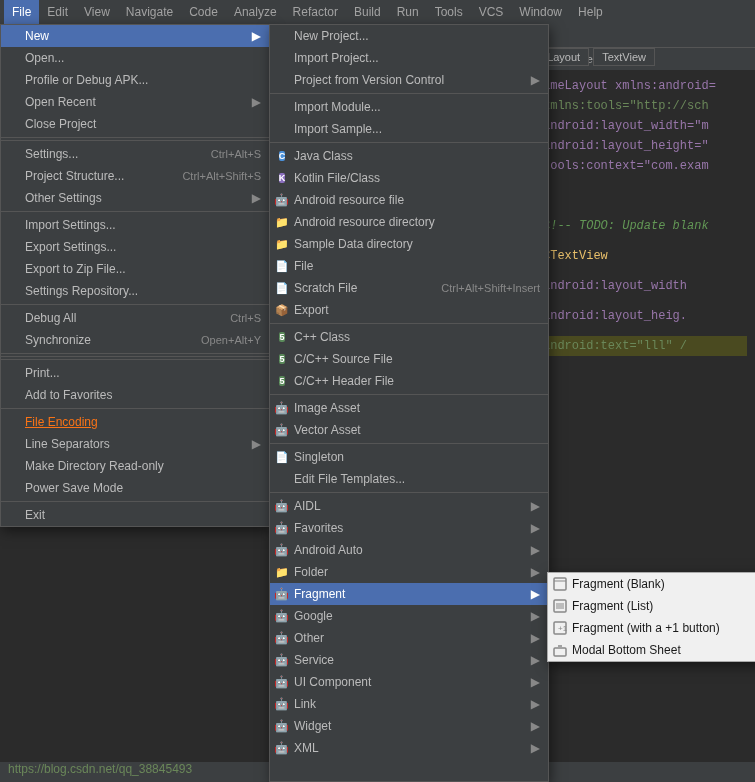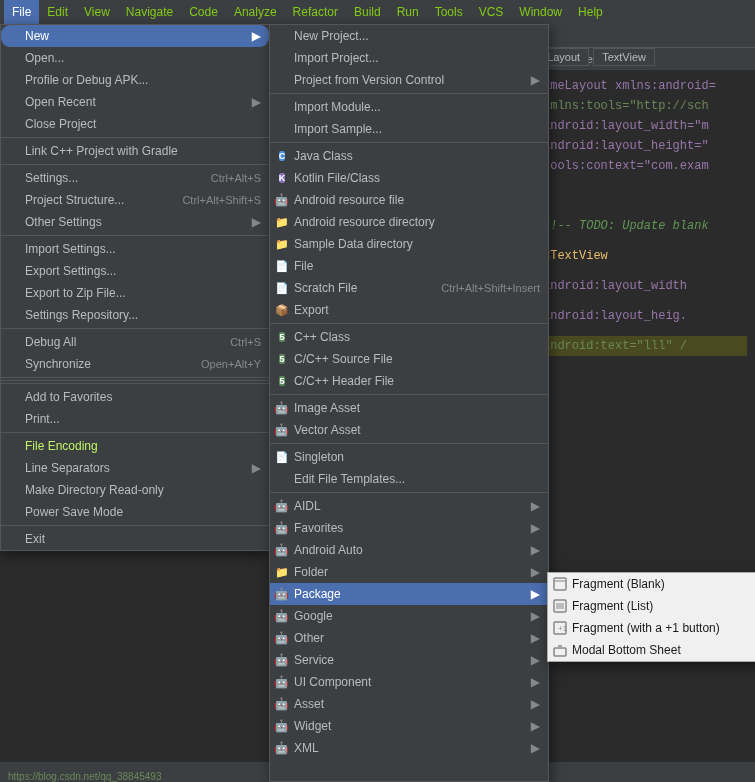--- a/index.html
+++ b/index.html
@@ -26,21 +26,21 @@
       top: 0; left: 0; right: 0;
       height: 24px;
       background: #3c3f41;
       display: flex;
       align-items: center;
       padding: 0 4px;
       z-index: 100;
     }
     .menu-bar-item {
       padding: 2px 8px;
-      color: #84cc16;
+      color: #a3a3a3;
       cursor: pointer;
       font-size: 12px;
       height: 100%;
       display: flex;
       align-items: center;
     }
     .menu-bar-item.active {
       background: #4b6eaf;
       color: #ffffff;
     }
@@ -115,32 +115,31 @@
     .menu-item-icon {
       position: absolute;
       left: 4px;
       width: 16px;
       height: 16px;
       display: flex;
       align-items: center;
       justify-content: center;
       font-size: 10px;
     }
-    .menu-item.disabled { color: #bef264; cursor: default; }
+    .menu-item.disabled { color: #f97316; cursor: default; text-decoration: underline; }
 
     
     .file-menu {
       top: 24px;
       left: 0;
       width: 270px;
     }
     .file-menu .menu-item.new-item {
       background: #4b6eaf;
       color: #fff;
-      border-radius: 9px;
     }
 
     
     .new-submenu {
       top: 24px;
       left: 269px;
       width: 280px;
     }
 
     
@@ -180,23 +179,23 @@
       background: #2b2b2b;
       color: #ddd;
     }
 
     .url-bar {
       position: absolute;
       bottom: 0; left: 0; right: 0;
       height: 20px;
       background: #3c3f41;
       display: flex;
-      align-items: flex-end;
+      align-items: flex-start;
       padding: 0 8px;
-      font-size: 10px;
+      font-size: 12px;
       color: #6a8759;
     }
 
     
     .editor-content {
       position: absolute;
       top: 70px; right: 0;
       width: 220px;
       bottom: 20px;
       overflow: hidden;
@@ -313,23 +312,20 @@
       <span>Profile or Debug APK...</span>
     </div>
   <div class="menu-item">
     <span>Open Recent</span>
     <span class="arrow">▶</span>
   </div>
   <div class="menu-item">
       <span>Close Project</span>
     </div>
   <div class="menu-separator"></div>
-  <div class="menu-item">
-      <span>Link C++ Project with Gradle</span>
-    </div>
   <div class="menu-separator"></div>
   <div class="menu-item">
     <span>Settings...</span>
     <span class="shortcut">Ctrl+Alt+S</span>
   </div>
   <div class="menu-item">
     <span>Project Structure...</span>
     <span class="shortcut">Ctrl+Alt+Shift+S</span>
   </div>
   <div class="menu-item">
@@ -355,24 +351,24 @@
     <span class="shortcut">Ctrl+S</span>
   </div>
   <div class="menu-item">
     <span>Synchronize</span>
     <span class="shortcut">Open+Alt+Y</span>
   </div>
   <div class="menu-separator"></div>
   <div class="menu-separator"></div>
   <div class="menu-separator"></div>
   <div class="menu-item">
+      <span>Print...</span>
+    </div>
+  <div class="menu-item">
       <span>Add to Favorites</span>
-    </div>
-  <div class="menu-item">
-      <span>Print...</span>
     </div>
   <div class="menu-separator"></div>
   <div class="menu-item disabled">
       <span>File Encoding</span>
     </div>
   <div class="menu-item">
     <span>Line Separators</span>
     <span class="arrow">▶</span>
   </div>
   <div class="menu-item">
@@ -543,21 +539,21 @@
         <span class="icon-folder">📁</span>
       </span>
     <span>Folder</span>
     <span class="arrow">▶</span>
   </div>
 
   <div class="menu-item highlighted">
     <span class="menu-item-icon">
         <span class="icon-android">🤖</span>
       </span>
-    <span>Package</span>
+    <span>Fragment</span>
     <span class="arrow" style="color:#fff;">▶</span>
   </div>
 
   <div class="menu-item">
     <span class="menu-item-icon">
         <span class="icon-android">🤖</span>
       </span>
     <span>Google</span>
     <span class="arrow">▶</span>
   </div>
@@ -583,21 +579,21 @@
         <span class="icon-android">🤖</span>
       </span>
     <span>UI Component</span>
     <span class="arrow">▶</span>
   </div>
 
   <div class="menu-item">
     <span class="menu-item-icon">
         <span class="icon-android">🤖</span>
       </span>
-    <span>Asset</span>
+    <span>Link</span>
     <span class="arrow">▶</span>
   </div>
 
   <div class="menu-item">
     <span class="menu-item-icon">
         <span class="icon-android">🤖</span>
       </span>
     <span>Widget</span>
     <span class="arrow">▶</span>
   </div>

